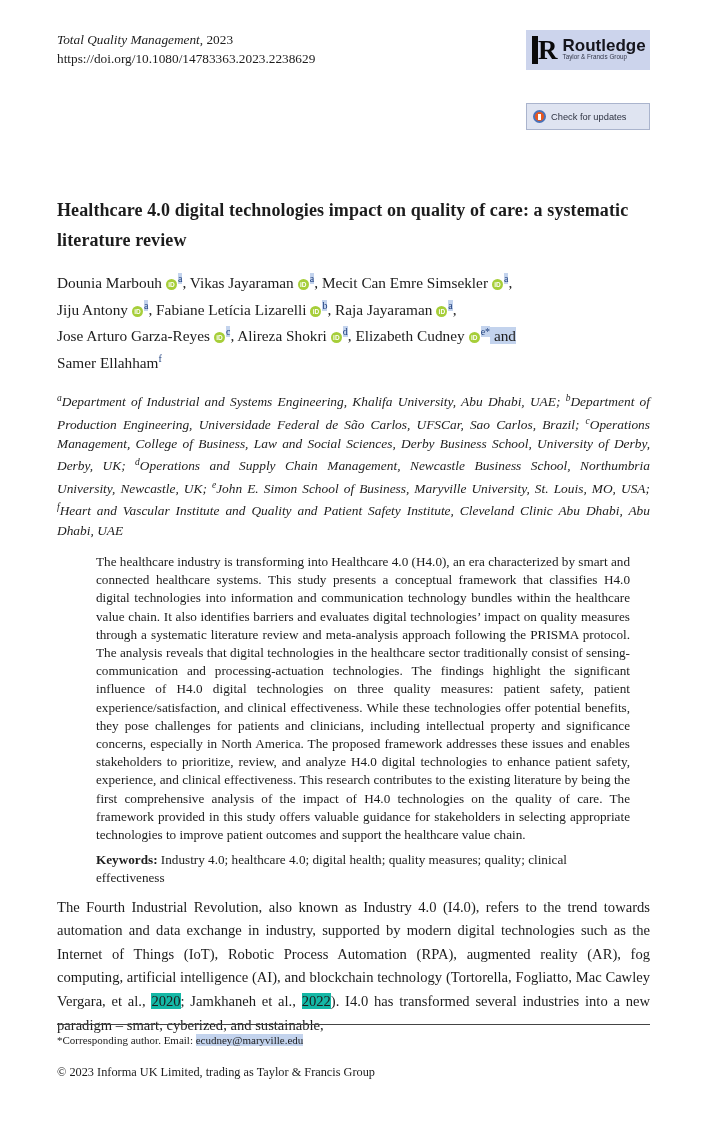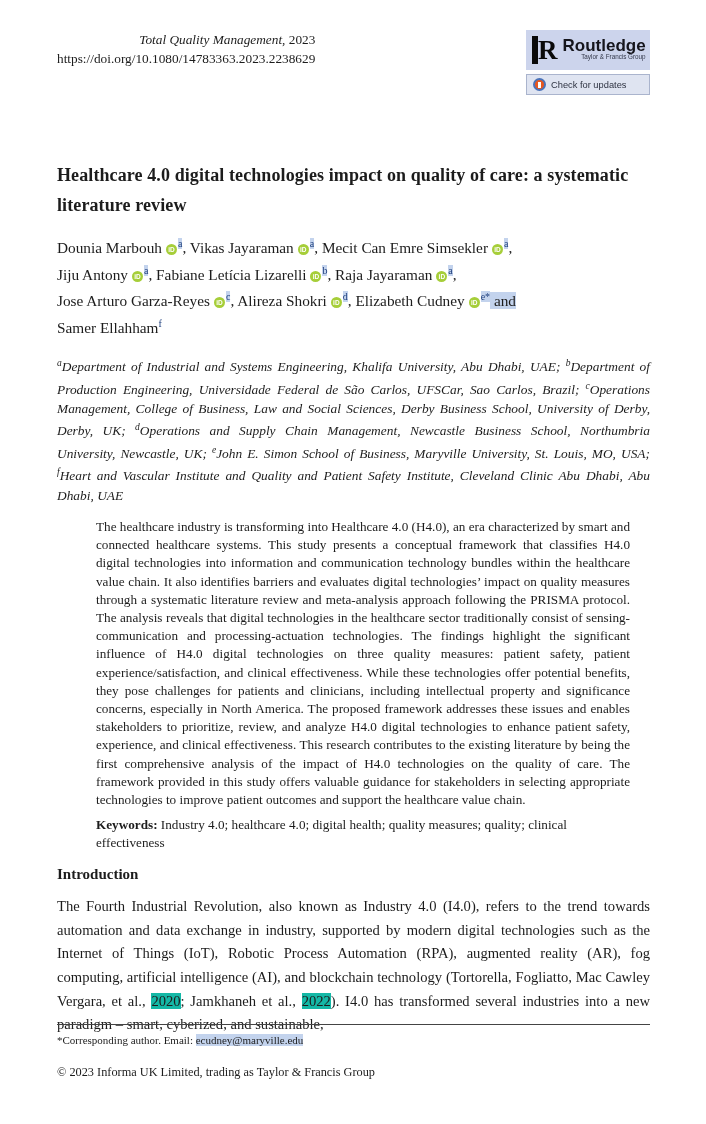--- a/index.html
+++ b/index.html
@@ -10,21 +10,21 @@
     margin: 0 auto;
     background: #ffffff;
     font-family: "Liberation Serif", serif;
     color: #1c1c1c;
     overflow: hidden;
     box-sizing: border-box;
   }
   .content { padding: 30px 56px 0 57px; }
 
   
-  .header-row { display: flex; justify-content: space-between; align-items: flex-start; text-align: right; }
+  .header-row { display: flex; justify-content: space-between; align-items: flex-start; }
   .journal-line { font-size: 13.3px; line-height: 19px; }
   .journal-name { font-style: italic; }
   .doi-line { font-size: 13.3px; line-height: 19px; }
 
   .pub-col { display: flex; flex-direction: column; gap: 4px; width: 124px; }
   .logo-box {
     background: #ccd4ec;
     height: 40px;
     display: flex;
     align-items: center;
@@ -37,27 +37,28 @@
     font-family: "Liberation Serif", serif;
     font-weight: bold; font-size: 27px; line-height: 28px; color: #0a0a0a;
   }
   .logo-text { display: flex; flex-direction: column; justify-content: center; }
   .logo-name { font-family: "Liberation Sans", sans-serif; font-size: 17px; font-weight: bold; color: #15151c; line-height: 14px; }
   .logo-tagline { font-family: "Liberation Sans", sans-serif; font-size: 6.3px; color: #33384a; line-height: 8px; }
 
   .cfu-badge {
     background: #dfe4f1;
     border: 1px solid #aab4cd;
-    height: 21px;
+    height: 27px;
     display: flex;
     align-items: center;
     gap: 5px;
     padding: 8px 6px;
     box-sizing: border-box;
     cursor: pointer;
+    margin-top: 29px;
   }
   .cfu-icon {
     width: 13px; height: 13px; border-radius: 50%;
     background: #e8571e; border: 2px solid #4a72b8;
     box-sizing: border-box; position: relative; flex: 0 0 auto;
   }
   .cfu-icon::after {
     content: ""; position: absolute; left: 3px; top: 1.5px;
     width: 3px; height: 6px; background: #ffffff;
   }
@@ -190,21 +191,20 @@
 
     <p class="affiliations">
       <sup>a</sup><span>Department of Industrial and Systems Engineering, Khalifa University, Abu Dhabi, UAE; </span><sup>b</sup><span>Department of Production Engineering, Universidade Federal de São Carlos, UFSCar, Sao Carlos, Brazil; </span><sup>c</sup><span>Operations Management, College of Business, Law and Social Sciences, Derby Business School, University of Derby, Derby, UK; </span><sup>d</sup><span>Operations and Supply Chain Management, Newcastle Business School, Northumbria University, Newcastle, UK; </span><sup>e</sup><span>John E. Simon School of Business, Maryville University, St. Louis, MO, USA; </span><sup>f</sup><span>Heart and Vascular Institute and Quality and Patient Safety Institute, Cleveland Clinic Abu Dhabi, Abu Dhabi, UAE</span>
     </p>
 
     <div class="abstract-block">
       <p class="abstract-text" style="margin:0;">The healthcare industry is transforming into Healthcare 4.0 (H4.0), an era characterized by smart and connected healthcare systems. This study presents a conceptual framework that classifies H4.0 digital technologies into information and communication technology bundles within the healthcare value chain. It also identifies barriers and evaluates digital technologies’ impact on quality measures through a systematic literature review and meta-analysis approach following the PRISMA protocol. The analysis reveals that digital technologies in the healthcare sector traditionally consist of sensing-communication and processing-actuation technologies. The findings highlight the significant influence of H4.0 digital technologies on three quality measures: patient safety, patient experience/satisfaction, and clinical effectiveness. While these technologies offer potential benefits, they pose challenges for patients and clinicians, including intellectual property and significance concerns, especially in North America. The proposed framework addresses these issues and enables stakeholders to prioritize, review, and analyze H4.0 digital technologies to enhance patient safety, experience, and clinical effectiveness. This research contributes to the existing literature by being the first comprehensive analysis of the impact of H4.0 technologies on the quality of care. The framework provided in this study offers valuable guidance for stakeholders in selecting appropriate technologies to improve patient outcomes and support the healthcare value chain.</p>
       <p class="keywords" style="margin-bottom:0;"><b>Keywords:</b><span> Industry 4.0; healthcare 4.0; digital health; quality measures; quality; clinical effectiveness</span></p>
     </div>
 
-    <h2 class="section-heading">Introduction</h2>
     <p class="intro-para"><span>The Fourth Industrial Revolution, also known as Industry 4.0 (I4.0), refers to the trend towards automation and data exchange in industry, supported by modern digital technologies such as the Internet of Things (IoT), Robotic Process Automation (RPA), augmented reality (AR), fog computing, artificial intelligence (AI), and blockchain technology (Tortorella, Fogliatto, Mac Cawley Vergara, et al., </span><span class="cite">2020</span><span>; Jamkhaneh et al., </span><span class="cite">2022</span><span>). I4.0 has transformed several industries into a new paradigm – smart, cyberized, and sustainable,</span></p>
   </div>
 
   <div class="footnote-area">
     <hr class="footnote-rule">
     <div class="corresponding"><span>*Corresponding author. Email: </span><span class="email">ecudney@maryville.edu</span></div>
     <div class="copyright">© 2023 Informa UK Limited, trading as Taylor &amp; Francis Group</div>
   </div>
 </div>
 

